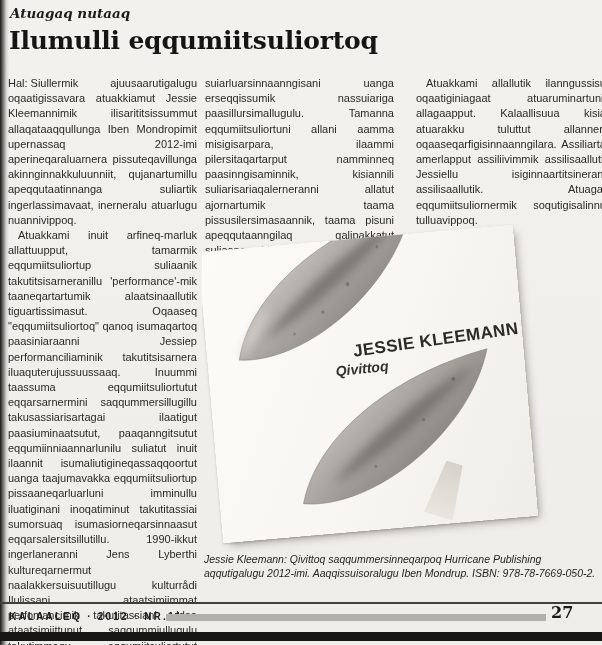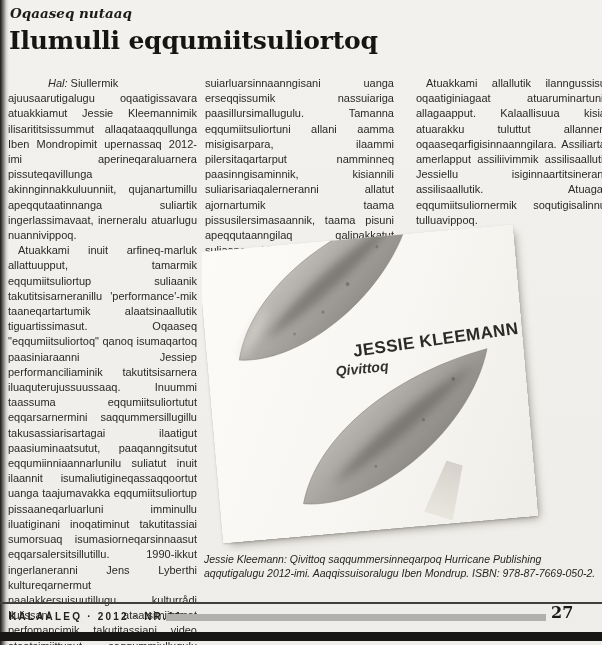--- a/index.html
+++ b/index.html
@@ -24,21 +24,21 @@
     font-family:"DejaVu Serif",serif;font-weight:bold;
     font-size:25px;letter-spacing:-0.2px;color:#161514;
   }
   .col{
     position:absolute;top:76px;width:189px;
     font-size:11px;line-height:15.2px;text-align:justify;
     color:#2a2927;
   }
   .col p{margin:0;}
   .col p.indent{text-indent:10px;}
-  .lead-in{font-style:italic;margin-right:3px;margin-left:40px;}
+  .lead-in{margin-right:3px;}
   .col1{left:8px;}
   .col2{left:205px;}
   .col3{left:416px;width:193px;}
 
   
   .photo{
     position:absolute;left:202px;top:214px;width:400px;height:338px;
     overflow:hidden;
   }
   .cover{
@@ -86,21 +86,21 @@
     position:absolute;left:551px;top:603px;
     font-family:"DejaVu Serif",serif;font-weight:bold;font-size:16px;color:#1b1a18;
   }
   .bottom-bar{position:absolute;left:0;top:632px;width:602px;height:9px;background:#171614;}
 </style>
 </head>
 <body>
 
 <div class="edge-shadow"></div>
 
-<div class="section-label">Oqaaseq nutaaq</div>
+<div class="section-label">Atuagaq nutaaq</div>
 <h1 class="article-title" style="margin:0;">Ilumulli eqqumiitsuliortoq</h1>
 
 <div class="col col1">
   <p><span class="lead-in">Hal:</span><span>Siullermik ajuusaarutigalugu oqaatigissavara atuakkiamut Jessie Kleemannimik ilisarititsissummut allaqataaqqullunga Iben Mondropimit upernassaq 2012-imi aperineqaraluarnera pissuteqavillunga akinnginnakkuluunniit, qujanartumillu apeqqutaatinnanga suliartik ingerlassimavaat, inerneralu atuarlugu nuannivippoq.</span></p>
   <p class="indent">Atuakkami inuit arfineq-marluk allattuupput, tamarmik eqqumiitsuliortup suliaanik takutitsisarneranillu 'performance'-mik taaneqartartumik alaatsinaallutik tiguartissimasut. Oqaaseq "eqqumiitsuliortoq" qanoq isumaqartoq paasiniaraanni Jessiep performanciliaminik takutitsisarnera iluaquterujussuussaaq. Inuummi taassuma eqqumiitsuliortutut eqqarsarnermini saqqummersillugillu takusassiarisartagai ilaatigut paasiuminaatsutut, paaqanngitsutut eqqumiinniaannarlunilu suliatut inuit ilaannit isumaliutigineqassaqqoortut uanga taajumavakka eqqumiitsuliortup pissaaneqarluarluni imminullu iluatiginani inoqatiminut takutitassiai sumorsuaq isumasiorneqarsinnaasut eqqarsalersitsillutillu. 1990-ikkut ingerlaneranni Jens Lyberthi kultureqarnermut naalakkersuisuutillugu kulturrådi Ilulissani ataatsimiimmat perfomancimik takutitassiani video ataatsimiittunut saqqummiullugulu takutimmagu eqqumiitsuliortutut sapiissusia maluginiaqqaarpara. Takoreerlugu oqaaseqarfigitsiarakku Jessiep Jens Lyberthi oqarfigaa takutitami nassuiaatissaa nammineq nas-</p>
 </div>
 
 <div class="col col2">
   <p>suiarluarsinnaanngisani uanga erseqqissumik nassuiariga paasillursimallugulu. Tamanna eqqumiitsuliortuni allani aamma misigisarpara, ilaammi pilersitaqartarput namminneq paasinngisaminnik, kisiannili suliarisariaqalerneranni allatut ajornartumik taama pissusilersimasaannik, taama pisuni apeqqutaanngilaq qalipakkatut suliaanersut imaluunniit allataanersut.</p>
 </div>
@@ -150,19 +150,19 @@
       <circle cx="210" cy="30" r="2" fill="#45443f" opacity="0.4"></circle>
       <circle cx="160" cy="52" r="1.8" fill="#45443f" opacity="0.35"></circle>
       <circle cx="90" cy="70" r="1.7" fill="#45443f" opacity="0.3"></circle>
     </svg>
 
     <div class="cover-author">JESSIE KLEEMANN</div>
     <div class="cover-title">Qivittoq</div>
   </div>
 </div>
 
-<div class="caption">Jessie Kleemann: Qivittoq saqqummersinneqarpoq Hurricane Publishing aqqutigalugu 2012-imi. Aaqqissuisoralugu Iben Mondrup. ISBN: 978-87-7669-050-2.</div>
+<div class="caption">Jessie Kleemann: Qivittoq saqqummersinneqarpoq Hurricane Publishing aqqutigalugu 2012-imi. Aaqqissuisoralugu Iben Mondrup. ISBN: 978-78-7669-050-2.</div>
 
 <div class="footer-rule"></div>
 <div class="journal-line">KALAALEQ · 2012 · NR.11</div>
 <div class="footer-bar"></div>
 <div class="page-number">27</div>
 <div class="bottom-bar"></div>
 
 </body></html>

